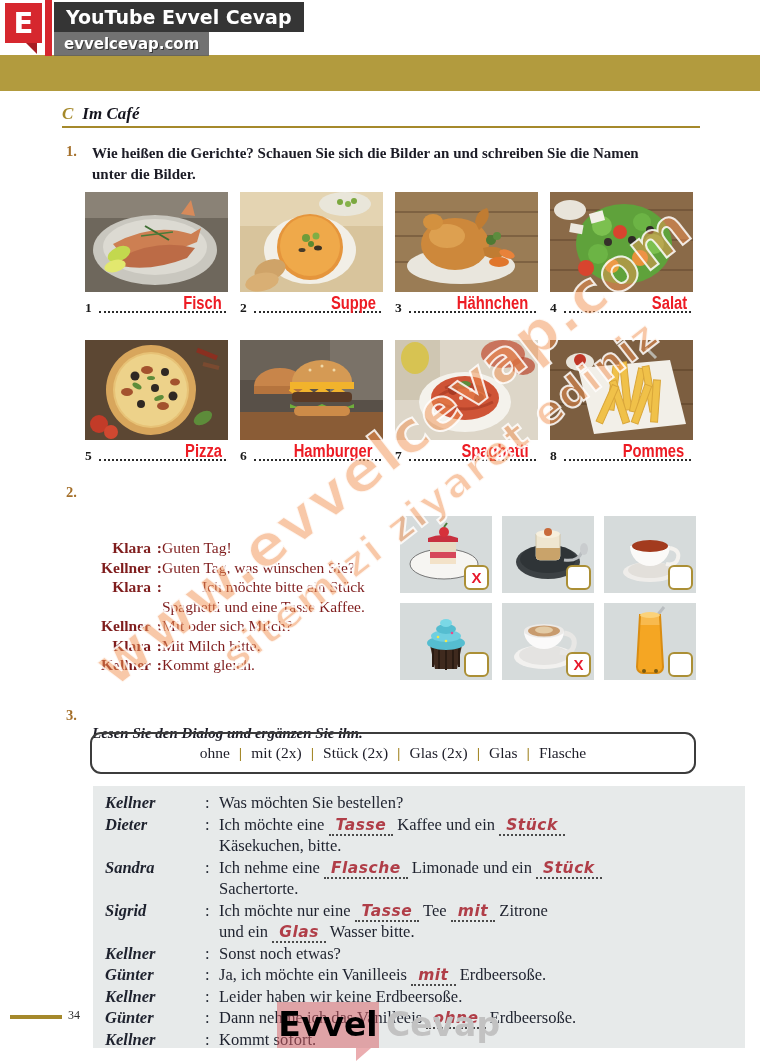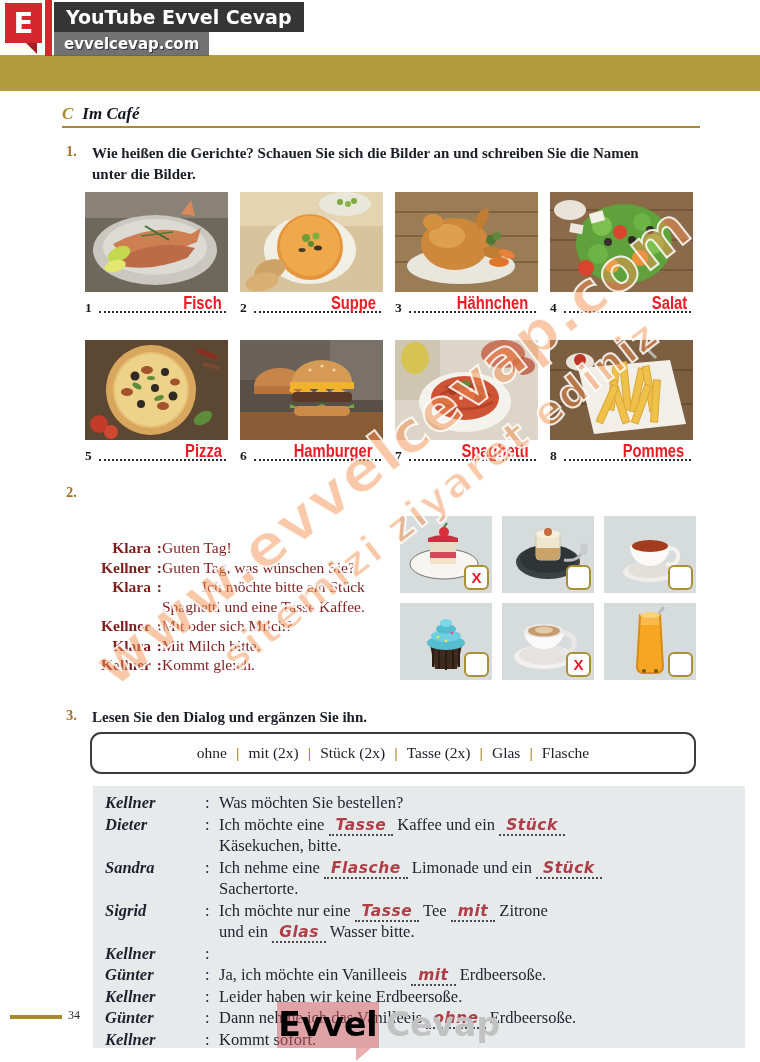--- a/index.html
+++ b/index.html
@@ -399,29 +399,29 @@
             <path d="M36 12 h20 l3 52 a6 6 0 0 1 -6 6 h-14 a6 6 0 0 1 -6 -6z" fill="#f5a623"></path>
             <path d="M37 12 h18 l1 10 h-20z" fill="#f8ba4e"></path>
             <path d="M36 12 h20 l3 52 a6 6 0 0 1 -6 6 h-14 a6 6 0 0 1 -6 -6z" fill="none" stroke="#d98c12" stroke-width="2"></path>
             <ellipse cx="46" cy="12" rx="10" ry="3" fill="#fbd27a"></ellipse>
             <circle cx="40" cy="68" r="2" fill="#7a5a10"></circle>
             <circle cx="52" cy="68" r="2" fill="#7a5a10"></circle>
           </svg></span><span class="chk"><span></span></span></div>
     </div>
 
   <div class="ex-num" style="top:707px;">3.</div>
-  <div class="ex-prompt" style="top:707px;">Lesen Sie den Dialog und ergänzen Sie ihn.</div>
+  <div class="ex-prompt" style="top:723px;font-style:italic;">Lesen Sie den Dialog und ergänzen Sie ihn.</div>
   <div class="wordbox" id="wordbox">
       <span>ohne</span>
       <span class="sep">|</span>
       <span>mit (2x)</span>
       <span class="sep">|</span>
       <span>Stück (2x)</span>
       <span class="sep">|</span>
-      <span>Tasse (2x)</span>
+      <span>Glas (2x)</span>
       <span class="sep">|</span>
       <span>Glas</span>
       <span class="sep">|</span>
       <span>Flasche</span>
     </div>
   <div class="panel" id="ex3-panel">
       <div class="dlg3-row">
         <span class="dlg3-name">Kellner</span>
         <span class="dlg3-colon">:</span>
         <span class="dlg3-speech"><span>Was möchten Sie bestellen?</span></span>
@@ -440,20 +440,21 @@
       </div>
       <div class="dlg3-row">
         <span class="dlg3-name">Sigrid</span>
         <span class="dlg3-colon">:</span>
         <span class="dlg3-speech"><span>Ich möchte nur eine </span><span class="blank"><span class="bw">Tasse</span></span><span> Tee </span><span class="blank"><span class="bw">mit</span></span><span> Zitrone
 und ein </span><span class="blank"><span class="bw">Glas</span></span><span> Wasser bitte.</span></span>
       </div>
       <div class="dlg3-row">
         <span class="dlg3-name">Kellner</span>
         <span class="dlg3-colon">:</span>
+        <span class="dlg3-speech"><span>Sonst noch etwas?</span></span>
       </div>
       <div class="dlg3-row">
         <span class="dlg3-name">Günter</span>
         <span class="dlg3-colon">:</span>
         <span class="dlg3-speech"><span>Ja, ich möchte ein Vanilleeis </span><span class="blank"><span class="bw">mit</span></span><span> Erdbeersoße.</span></span>
       </div>
       <div class="dlg3-row">
         <span class="dlg3-name">Kellner</span>
         <span class="dlg3-colon">:</span>
         <span class="dlg3-speech"><span>Leider haben wir keine Erdbeersoße.</span></span>

